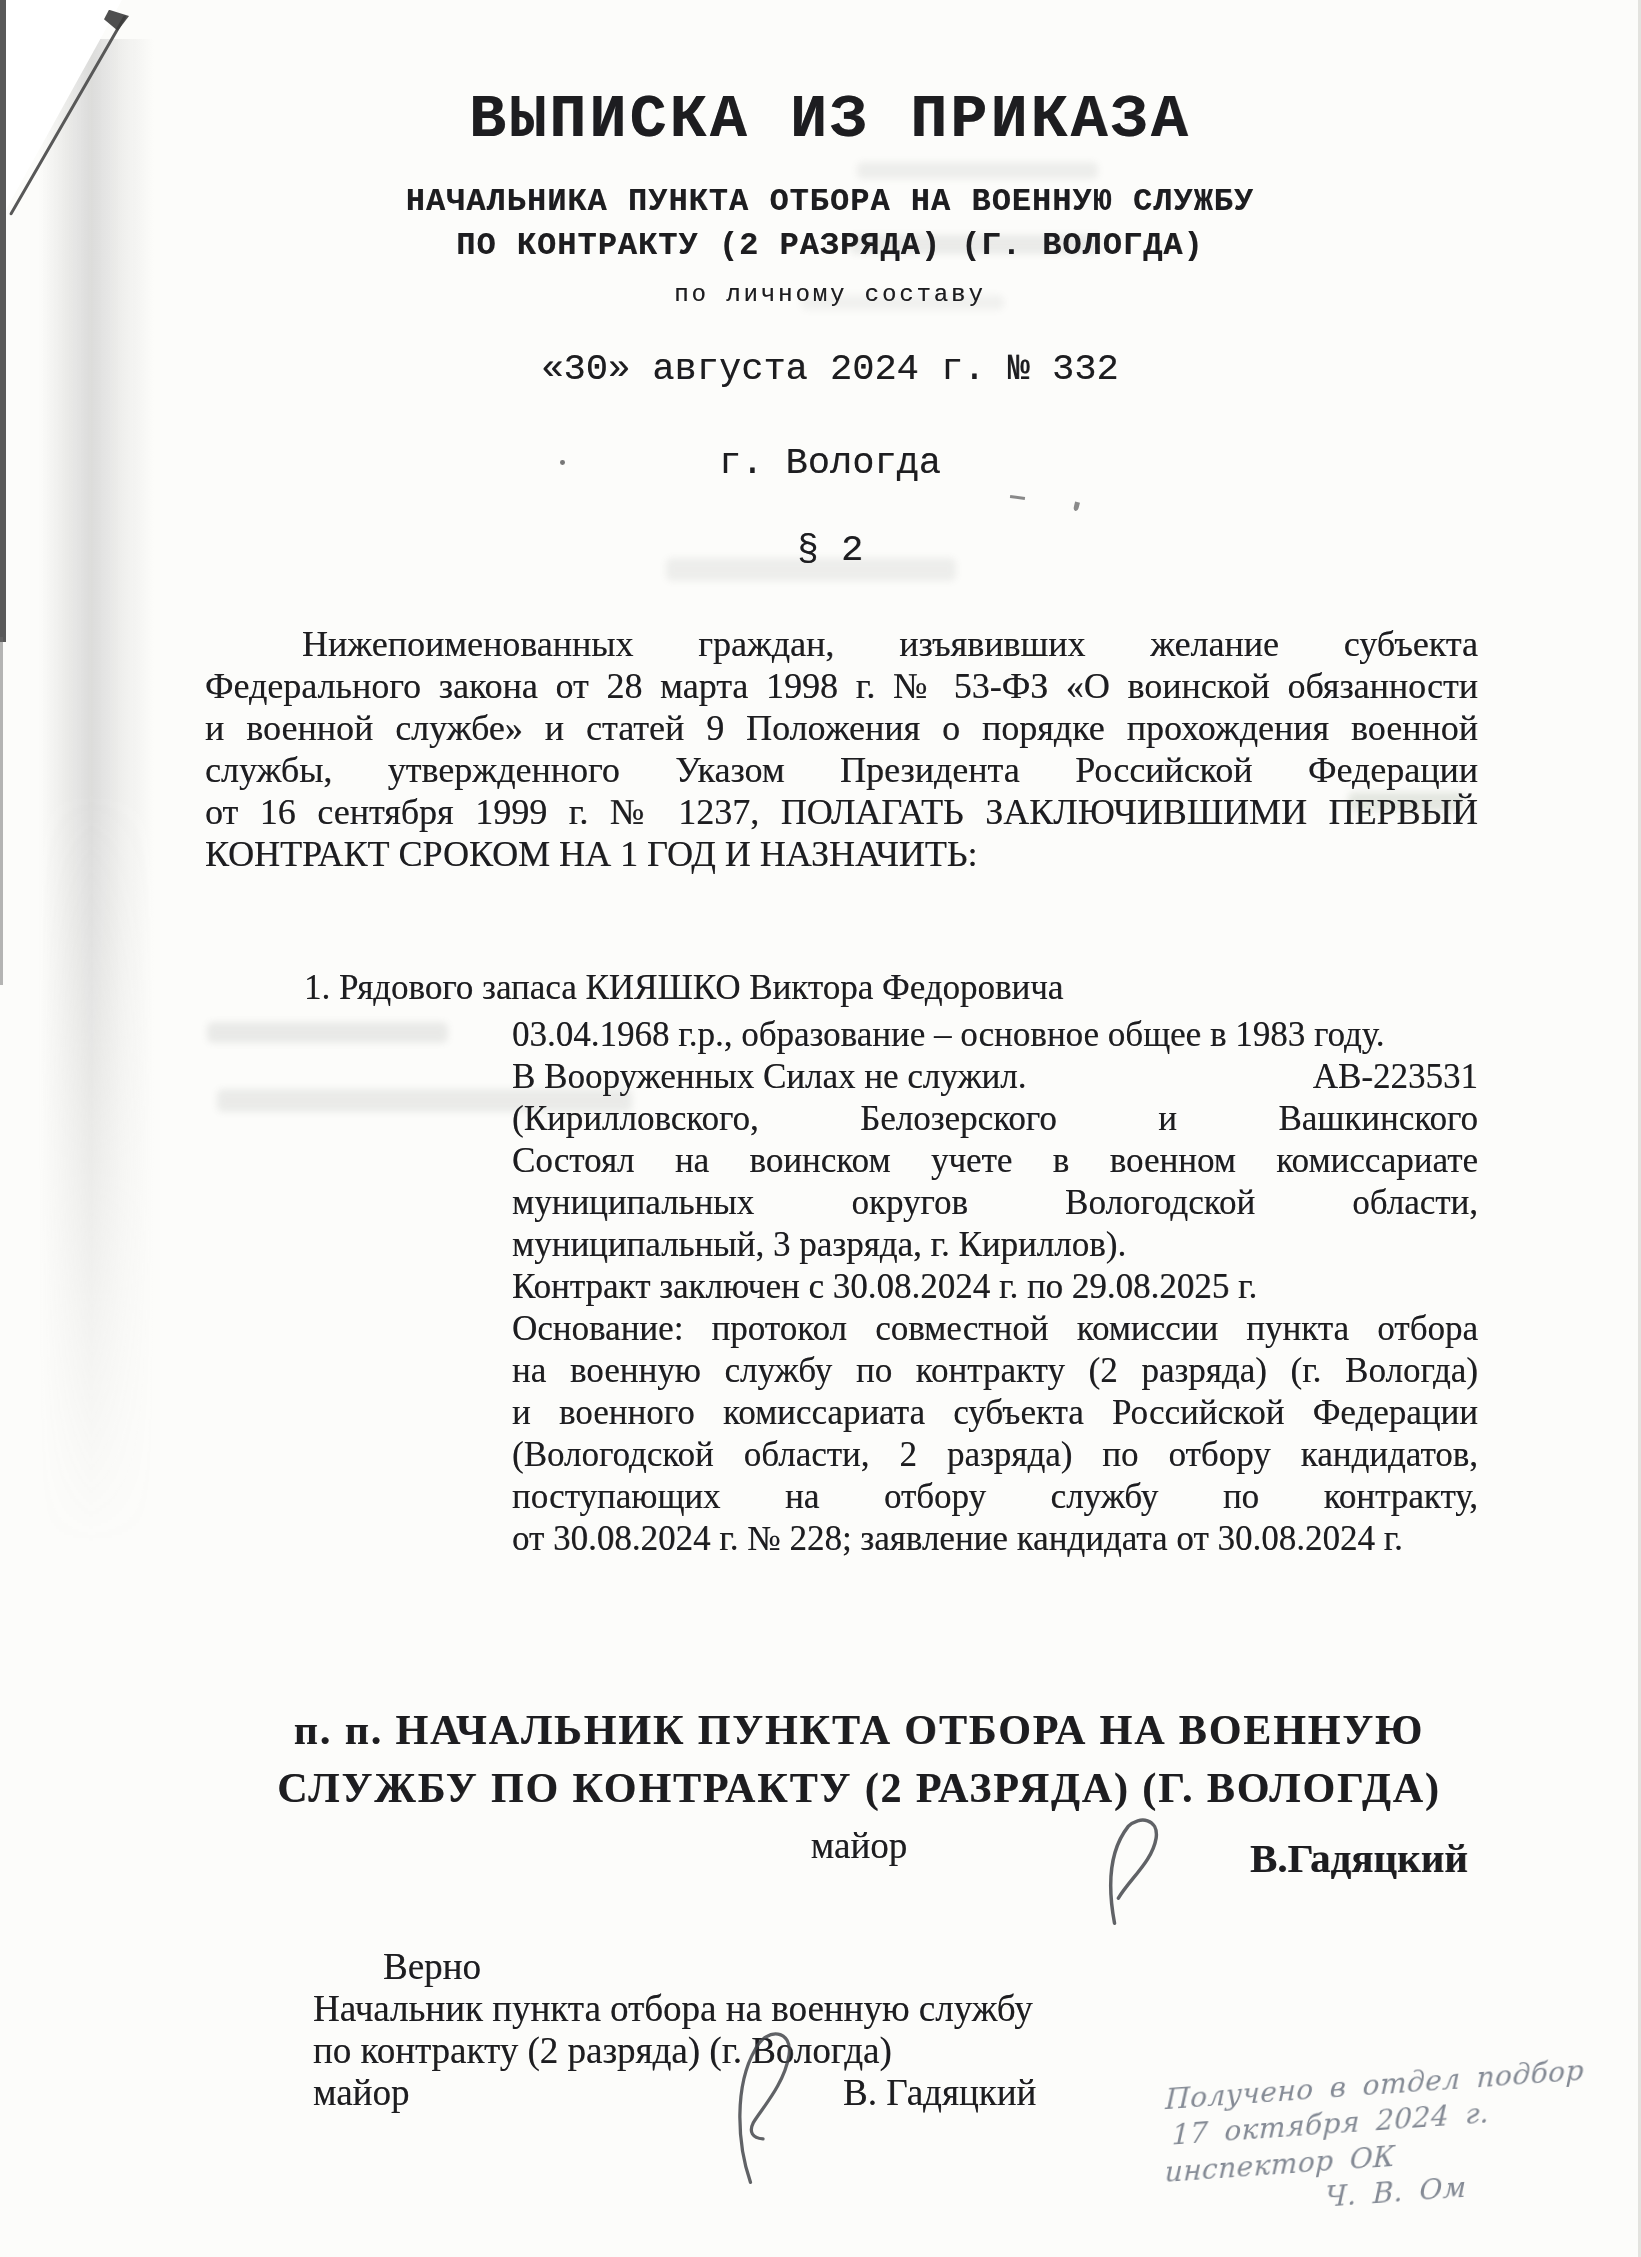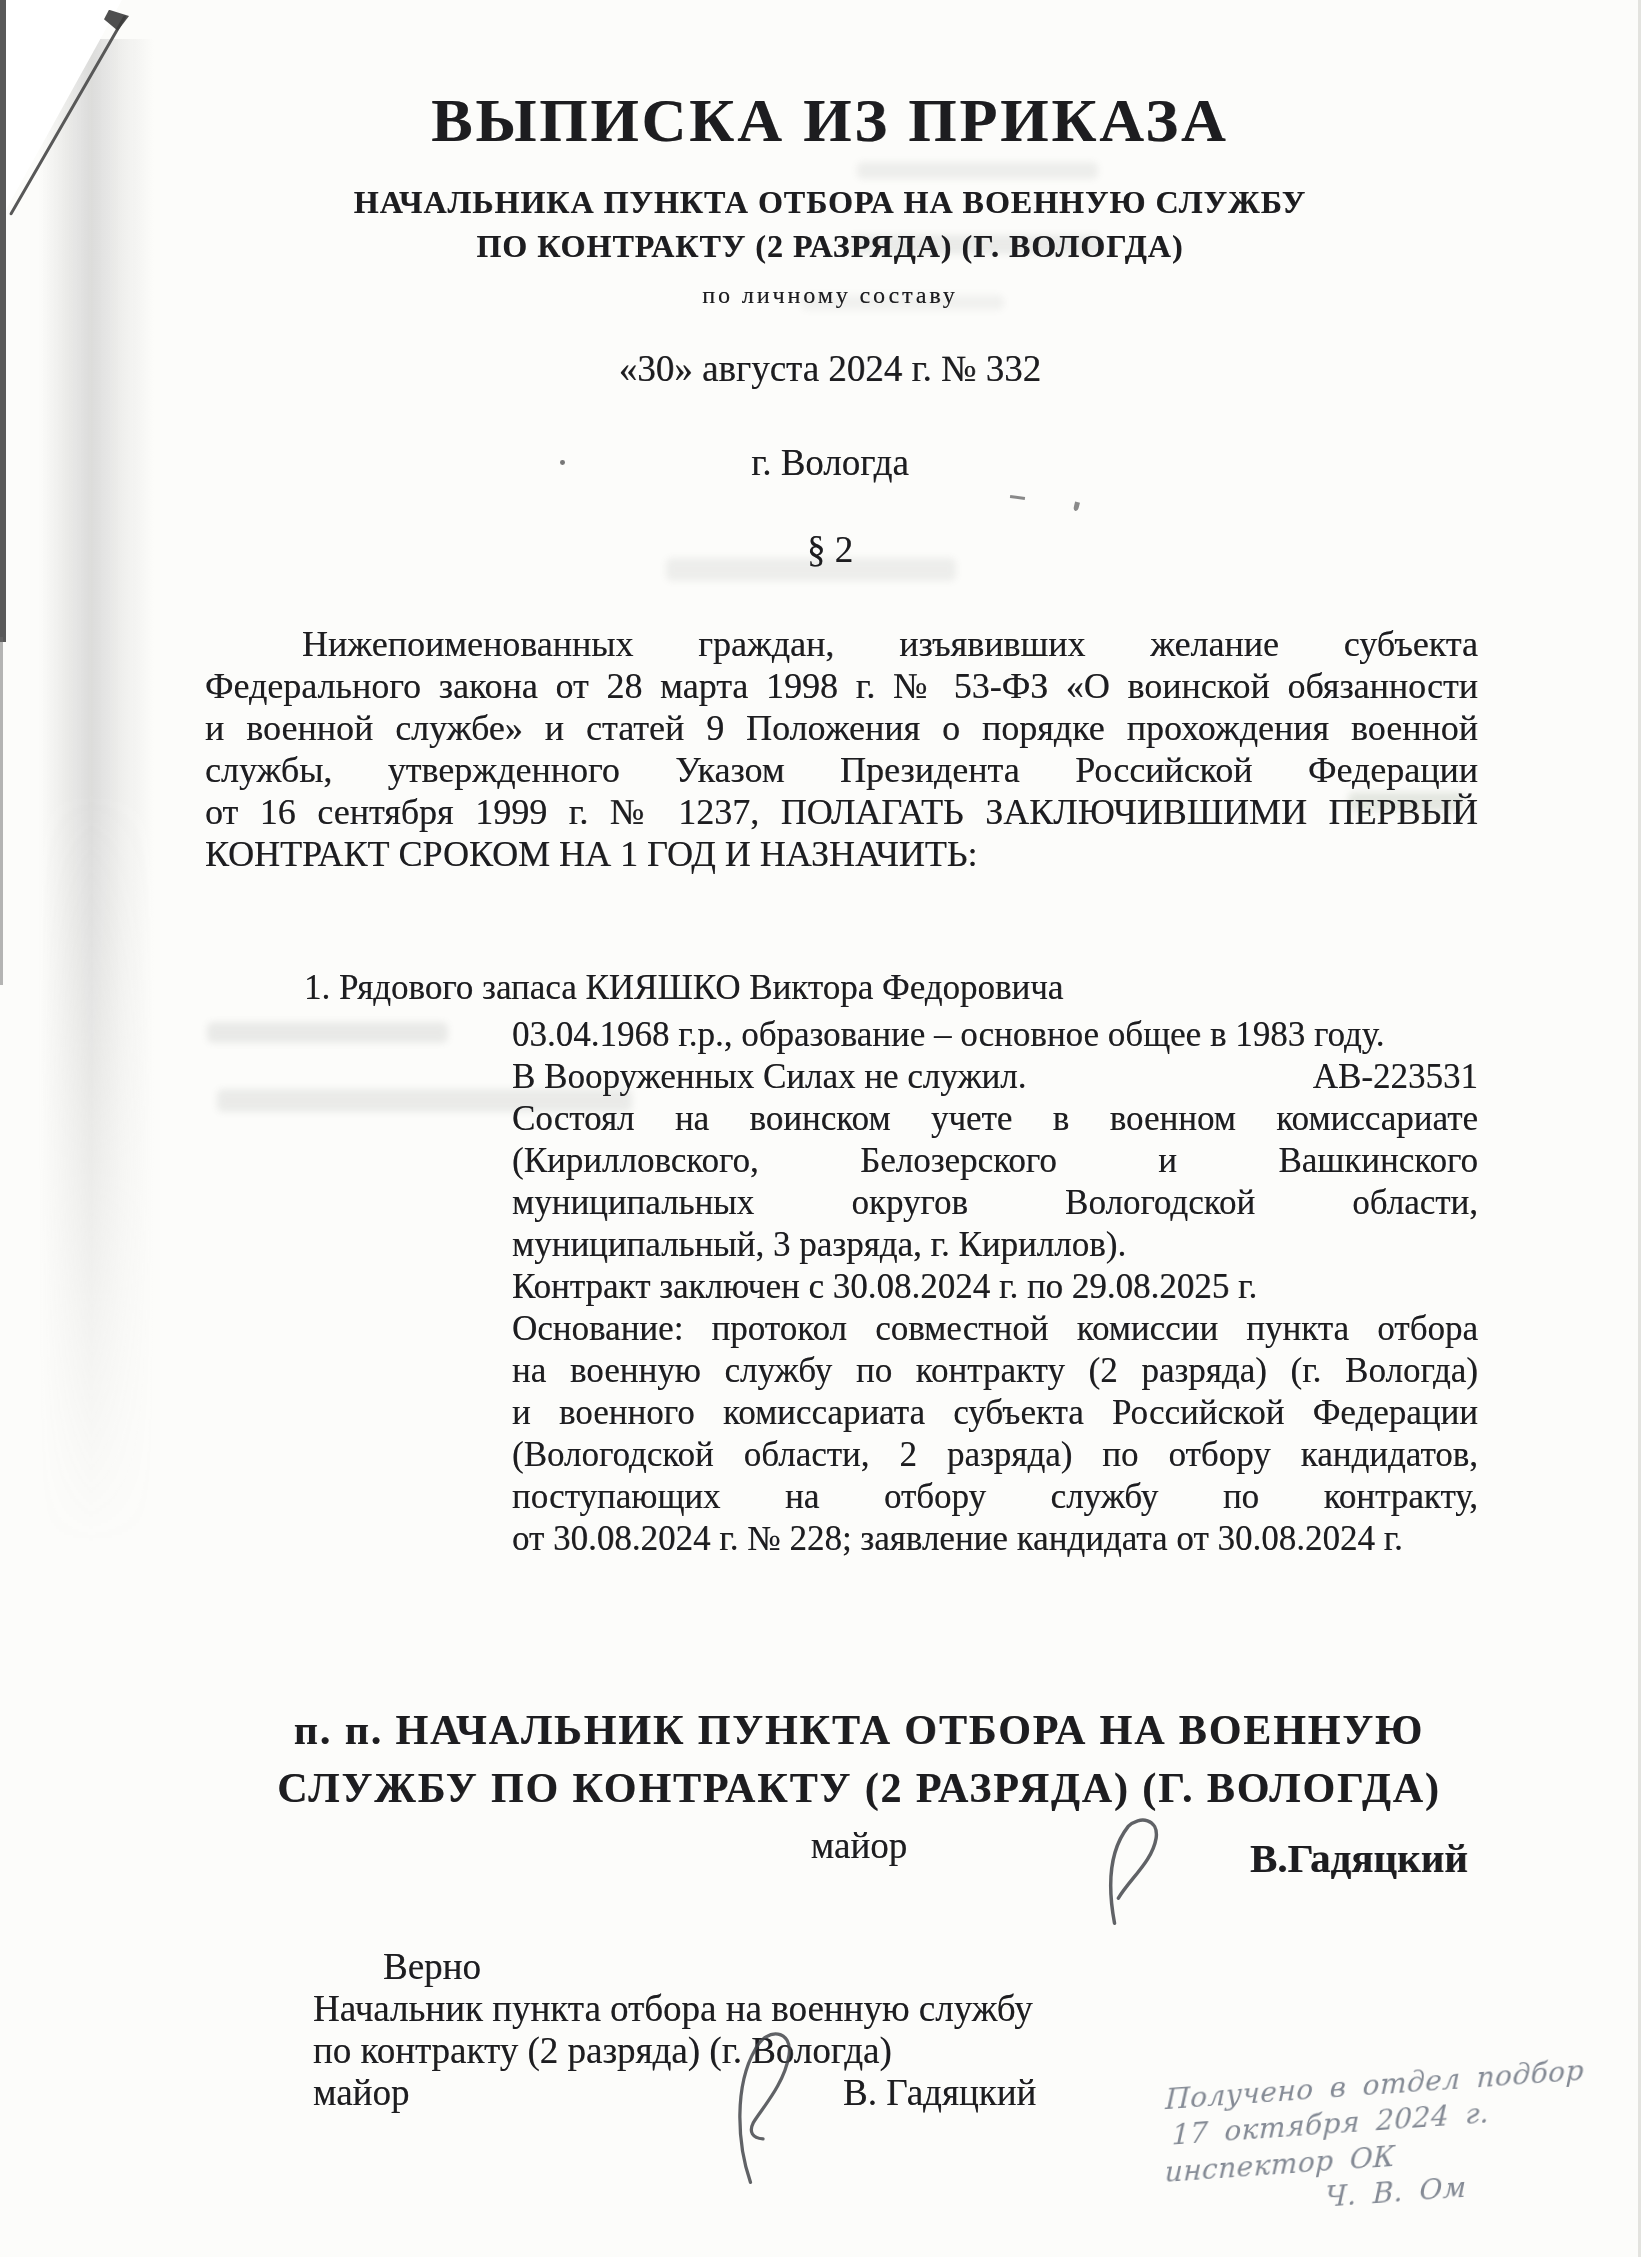--- a/index.html
+++ b/index.html
@@ -6,21 +6,21 @@
   .page{
     position:relative; width:1641px; height:2257px; margin:0 auto;
     background:#fcfcfa; overflow:hidden;
     font-family:"Liberation Serif","DejaVu Serif",serif;
     color:#1d1d20;
   }
   .abs{position:absolute;}
   .typed{ text-shadow:0.3px 0 0 rgba(20,20,20,.55); }
 
   
-  .head-center{ left:183px; width:1294px; text-align:center; }
+  .head-center{ left:183px; width:1294px; text-align:center;font-family:Liberation Mono, monospace; }
   .doc-title{ top:89px; font-size:62px; font-weight:bold; letter-spacing:2.9px; line-height:62px; }
   .doc-issuer{ top:180px; font-size:32px; font-weight:bold; letter-spacing:1px; line-height:44px; }
   .doc-category{ top:274px; font-size:24px; letter-spacing:2.9px; line-height:42px; }
   .doc-date{ top:348px; font-size:37px; line-height:42px; }
   .doc-place{ top:442px; font-size:37px; line-height:42px; }
   .doc-section{ top:529px; font-size:37px; line-height:42px; }
 
   
   .tl{ height:42px; line-height:42px; white-space:nowrap; }
   .tl.just{ white-space:normal; text-align:justify; text-align-last:justify; }
@@ -121,22 +121,22 @@
       <div class="tl">КОНТРАКТ СРОКОМ НА 1 ГОД И НАЗНАЧИТЬ:</div>
     </div>
 
   <div class="abs item-heading typed">1. Рядового запаса КИЯШКО Виктора Федоровича</div>
   <div class="abs item-block typed">
       <div class="tl">03.04.1968 г.р., образование – основное общее в 1983 году.</div>
       <div class="tl split">
         <span>В Вооруженных Силах не служил.</span>
         <span>АВ-223531</span>
       </div>
+      <div class="tl just">(Кирилловского, Белозерского и Вашкинского</div>
       <div class="tl just">Состоял на воинском учете в военном комиссариате</div>
-      <div class="tl just">(Кирилловского, Белозерского и Вашкинского</div>
       <div class="tl just">муниципальных округов Вологодской области,</div>
       <div class="tl">муниципальный, 3 разряда, г. Кириллов).</div>
       <div class="tl">Контракт заключен с 30.08.2024 г. по 29.08.2025 г.</div>
       <div class="tl just">Основание: протокол совместной комиссии пункта отбора</div>
       <div class="tl just">на военную службу по контракту (2 разряда) (г. Вологда)</div>
       <div class="tl just">и военного комиссариата субъекта Российской Федерации</div>
       <div class="tl just">(Вологодской области, 2 разряда) по отбору кандидатов,</div>
       <div class="tl just">поступающих на отбору службу по контракту,</div>
       <div class="tl">от 30.08.2024 г. № 228; заявление кандидата от 30.08.2024 г.</div>
     </div>

